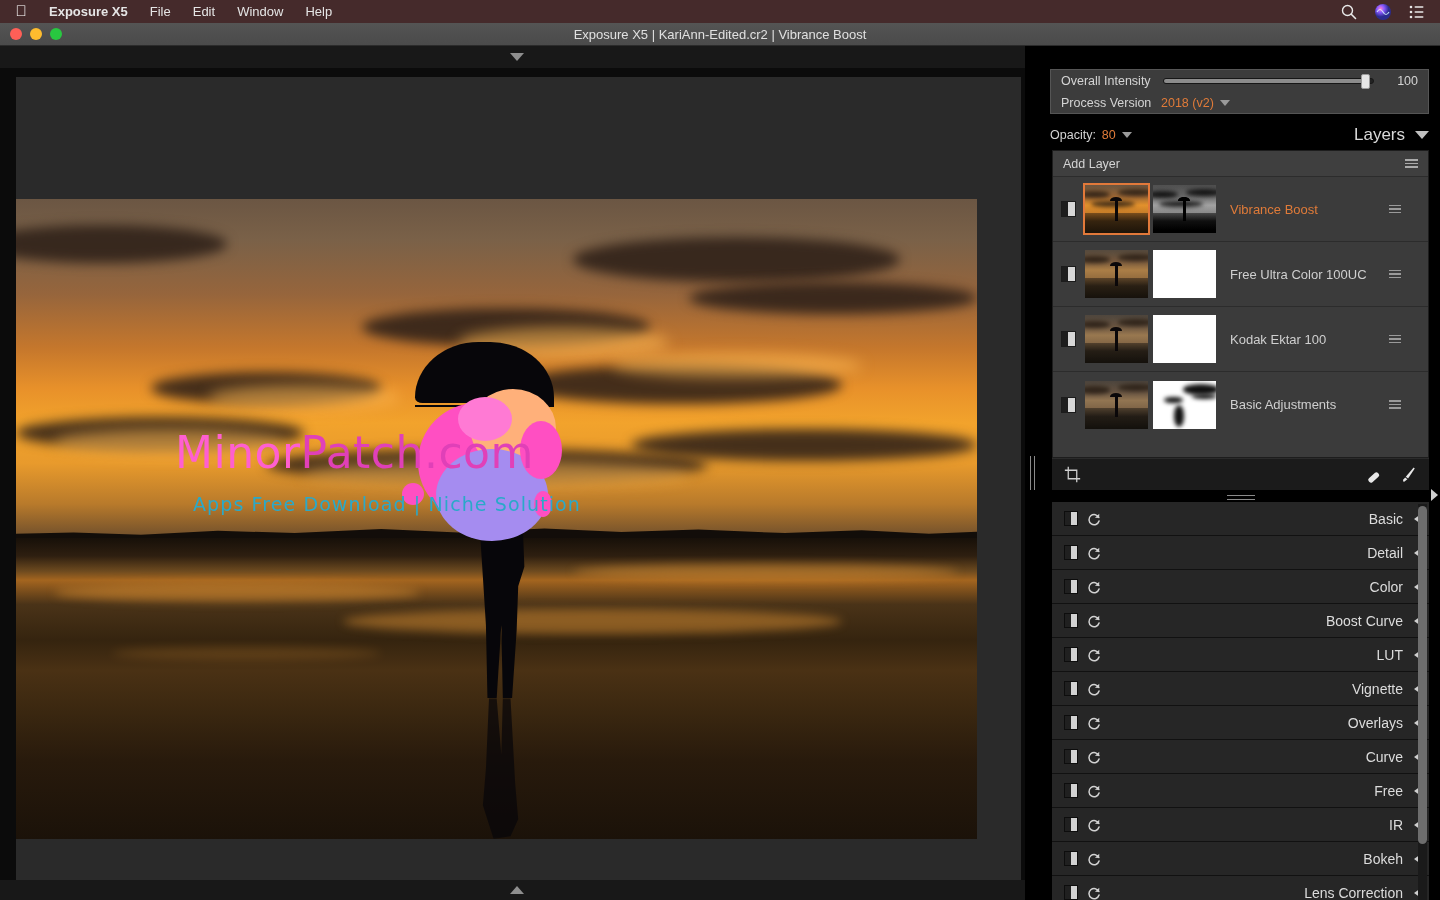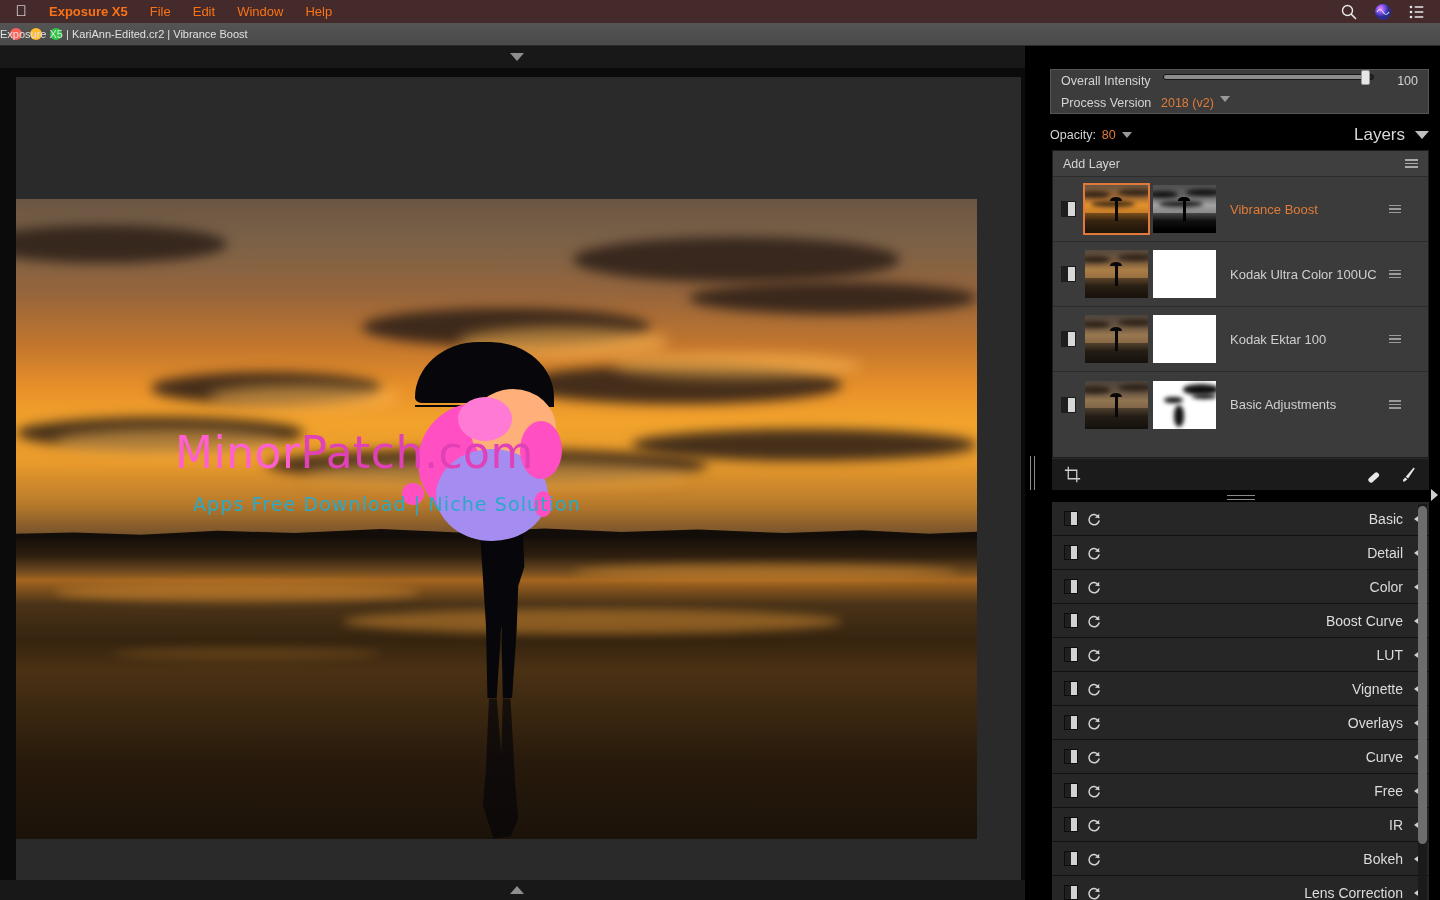--- a/index.html
+++ b/index.html
@@ -16,42 +16,42 @@
     position: absolute; left: 0; top: 0; width: 1440px; height: 23px;
     background: #452a2b;
     display: flex; align-items: center;
     padding: 0 10px 0 8px;
     color: #fff;
   }
   .apple-glyph {
     font-size: 15px; line-height: 1; width: 26px; text-align: center;
     color: #fff; margin-right: 4px; position: relative; top: -1px;
   }
-  .menu-item { font-size: 13px; padding: 0 11px; color: #f97316; white-space: nowrap; }
+  .menu-item { font-size: 13px; padding: 0 11px; color: #e5e5e5; white-space: nowrap; }
   .menu-item.app-name { font-weight: bold; }
   #menubar-right { margin-left: auto; display: flex; align-items: center; gap: 16px; padding-right: 4px; }
   .mb-icon { width: 18px; height: 18px; display: block; }
 
   
   #window { position: absolute; left: 0; top: 23px; width: 1440px; height: 877px; background: #000; }
 
   #titlebar {
     position: absolute; left: 0; top: 0; width: 1440px; height: 23px;
     background: linear-gradient(#545454, #4a4a4a);
     border-bottom: 1px solid #2b2b2b;
     display: flex; align-items: center;
   }
   .traffic { display: flex; gap: 8px; padding-left: 10px; }
   .dot { width: 12px; height: 12px; border-radius: 50%; }
   .dot.red { background: #ff5f57; }
   .dot.yellow { background: #febc2e; }
   .dot.green { background: #28c840; }
   #window-title {
-    position: absolute; left: 0; right: 0; text-align: left;
-    font-size: 11px; color: #e0e0e0; pointer-events: none;
+    position: absolute; left: 0; right: 0; text-align: center;
+    font-size: 13px; color: #e0e0e0; pointer-events: none;
   }
 
   
   #stage {
     position: absolute; left: 0; top: 23px; width: 1033px; height: 854px;
     background: #0b0b0b;
   }
   #stage-top-arrow, #stage-bottom-arrow {
     position: absolute; left: 0; width: 100%; height: 22px;
     display: flex; align-items: center; justify-content: center;
@@ -175,21 +175,21 @@
   
   #right {
     position: absolute; left: 1039px; top: 23px; width: 401px; height: 854px;
     background: #000;
   }
 
   .intensity-box {
     position: absolute; left: 11px; top: 23px; width: 379px; height: 45px;
     background: #3c3c3c; border: 1px solid #555;
   }
-  .irow { display: flex; height: 22px; padding: 4px 10px; }
+  .irow { display: flex; align-items: center; height: 22px; padding: 10px 10px; }
   .ilabel { font-size: 12.5px; color: #d4d4d4; width: 100px; }
   .slider-track {
     position: relative; flex: 1; height: 6px; margin: 0 12px 0 2px;
     background: #222; border: 1px solid #171717; border-radius: 3px;
   }
   .slider-fill { position: absolute; left: 0; top: 0; height: 100%; background: #8c8c8c; border-radius: 3px; }
   .slider-knob {
     position: absolute; top: -5px; width: 9px; height: 15px;
     background: #e6e6e6; border: 1px solid #9a9a9a; border-radius: 2px;
   }
@@ -488,21 +488,21 @@
             <div class="mini-sky" style="filter:saturate(.65) brightness(.85)"></div>
             <div class="mini-water" style="filter:saturate(.65) brightness(.85)"></div>
             <div class="mini-cloud" style="left:-10%;top:12%;width:50%;height:16%;"></div>
             <div class="mini-cloud" style="left:52%;top:8%;width:58%;height:14%;"></div>
             <div class="mini-umb"></div>
               <div class="mini-person"></div>
           </div>
           <div class="mask">
               <div class="mask-art"></div>
             </div>
-          <span class="layer-name">Kodak Ultra Color 100UC</span>
+          <span class="layer-name">Free Ultra Color 100UC</span>
           <span class="row-ham">
               <i></i>
               <i></i>
               <i></i>
             </span>
         </div>
 
         <div class="layer-row">
           <div class="vis-toggle"></div>
           <div class="thumb">

